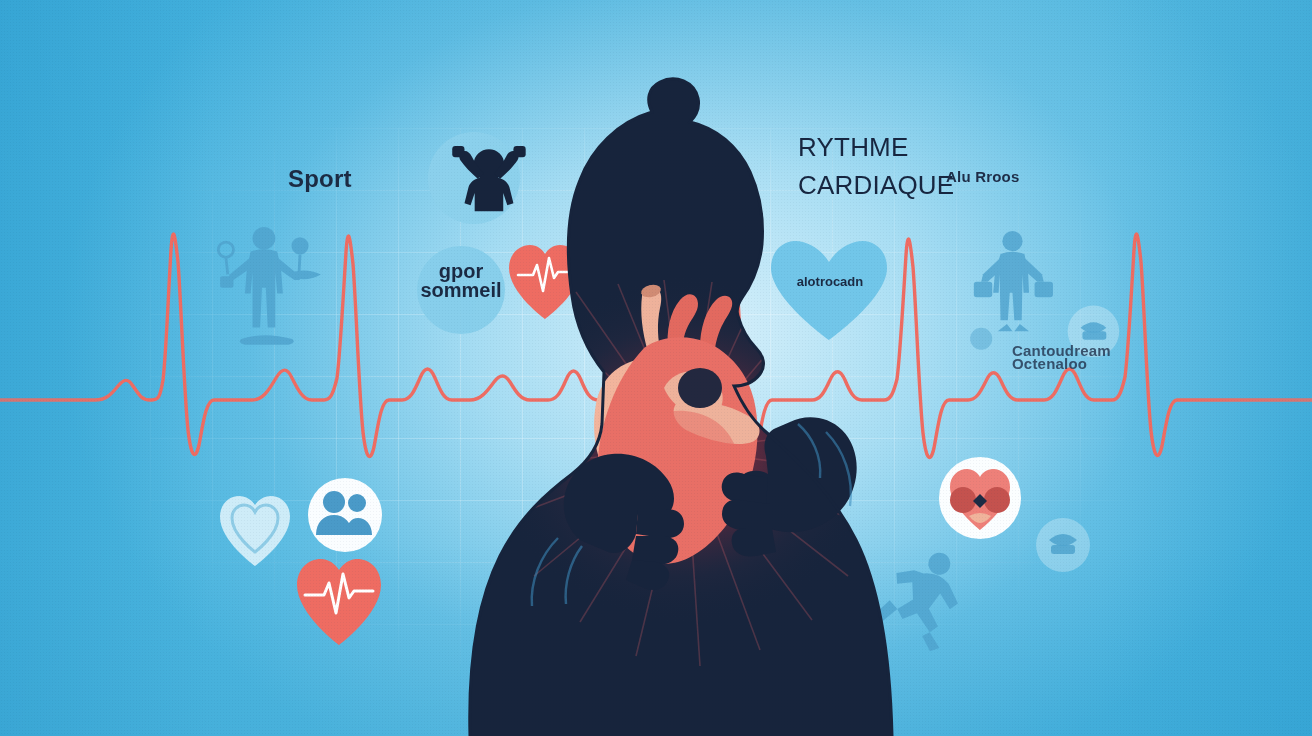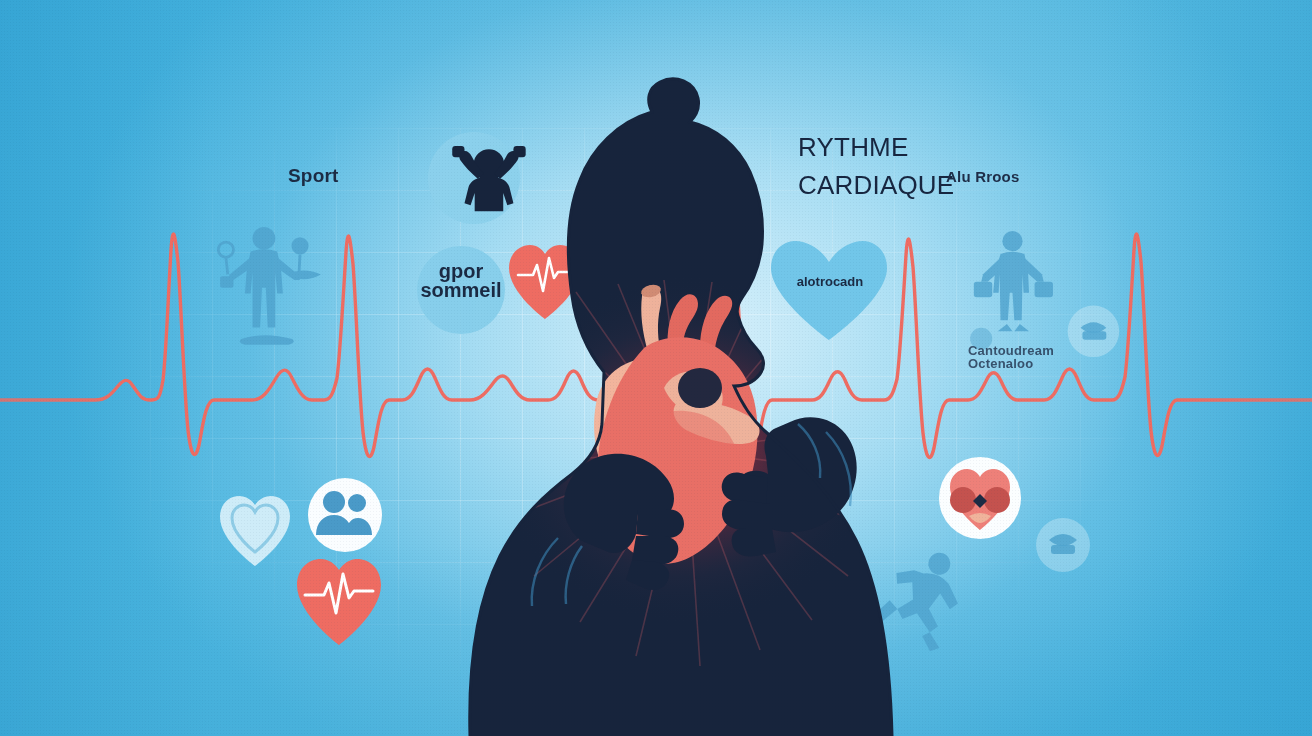--- a/index.html
+++ b/index.html
@@ -45,25 +45,25 @@
   .txt{ position:absolute; color:#17243C; font-weight:700; letter-spacing:.2px; }
 
   #headline{
     left:770px; top:128px; width:230px;
     font-size:26px; line-height:38px; font-weight:400;
     color:#172640; text-align:left;margin-left:28px;
   }
   #headline .l2{ display:block; }
   #headline .l3{ display:block; padding-left:22px; }
 
-  #label-sport{ left:288px; top:165px; font-size:19px; font-weight:600; color:#1C2B44; }
+  #label-sport{ left:288px; top:165px; font-size:24px; font-weight:600; color:#1C2B44; }
   #label-alu  { left:946px; top:168px; font-size:15px; font-weight:600; color:#1E2D48; }
 
   #label-small{
-    left:968px; top:344px; font-size:13px; line-height:13px;
+    left:1012px; top:344px; font-size:15px; line-height:13px;
     font-weight:600; color:#21324D; opacity:.8;
   }
 
   .bubble-text{
     position:absolute; text-align:center; color:#1B2A43;
     font-size:20px; line-height:19px; font-weight:600;
   }
   #txt-sommeil{ left:413px; top:262px; width:96px; }
   #txt-heart  { left:772px; top:272px; width:116px; font-size:13px; }
 </style>

